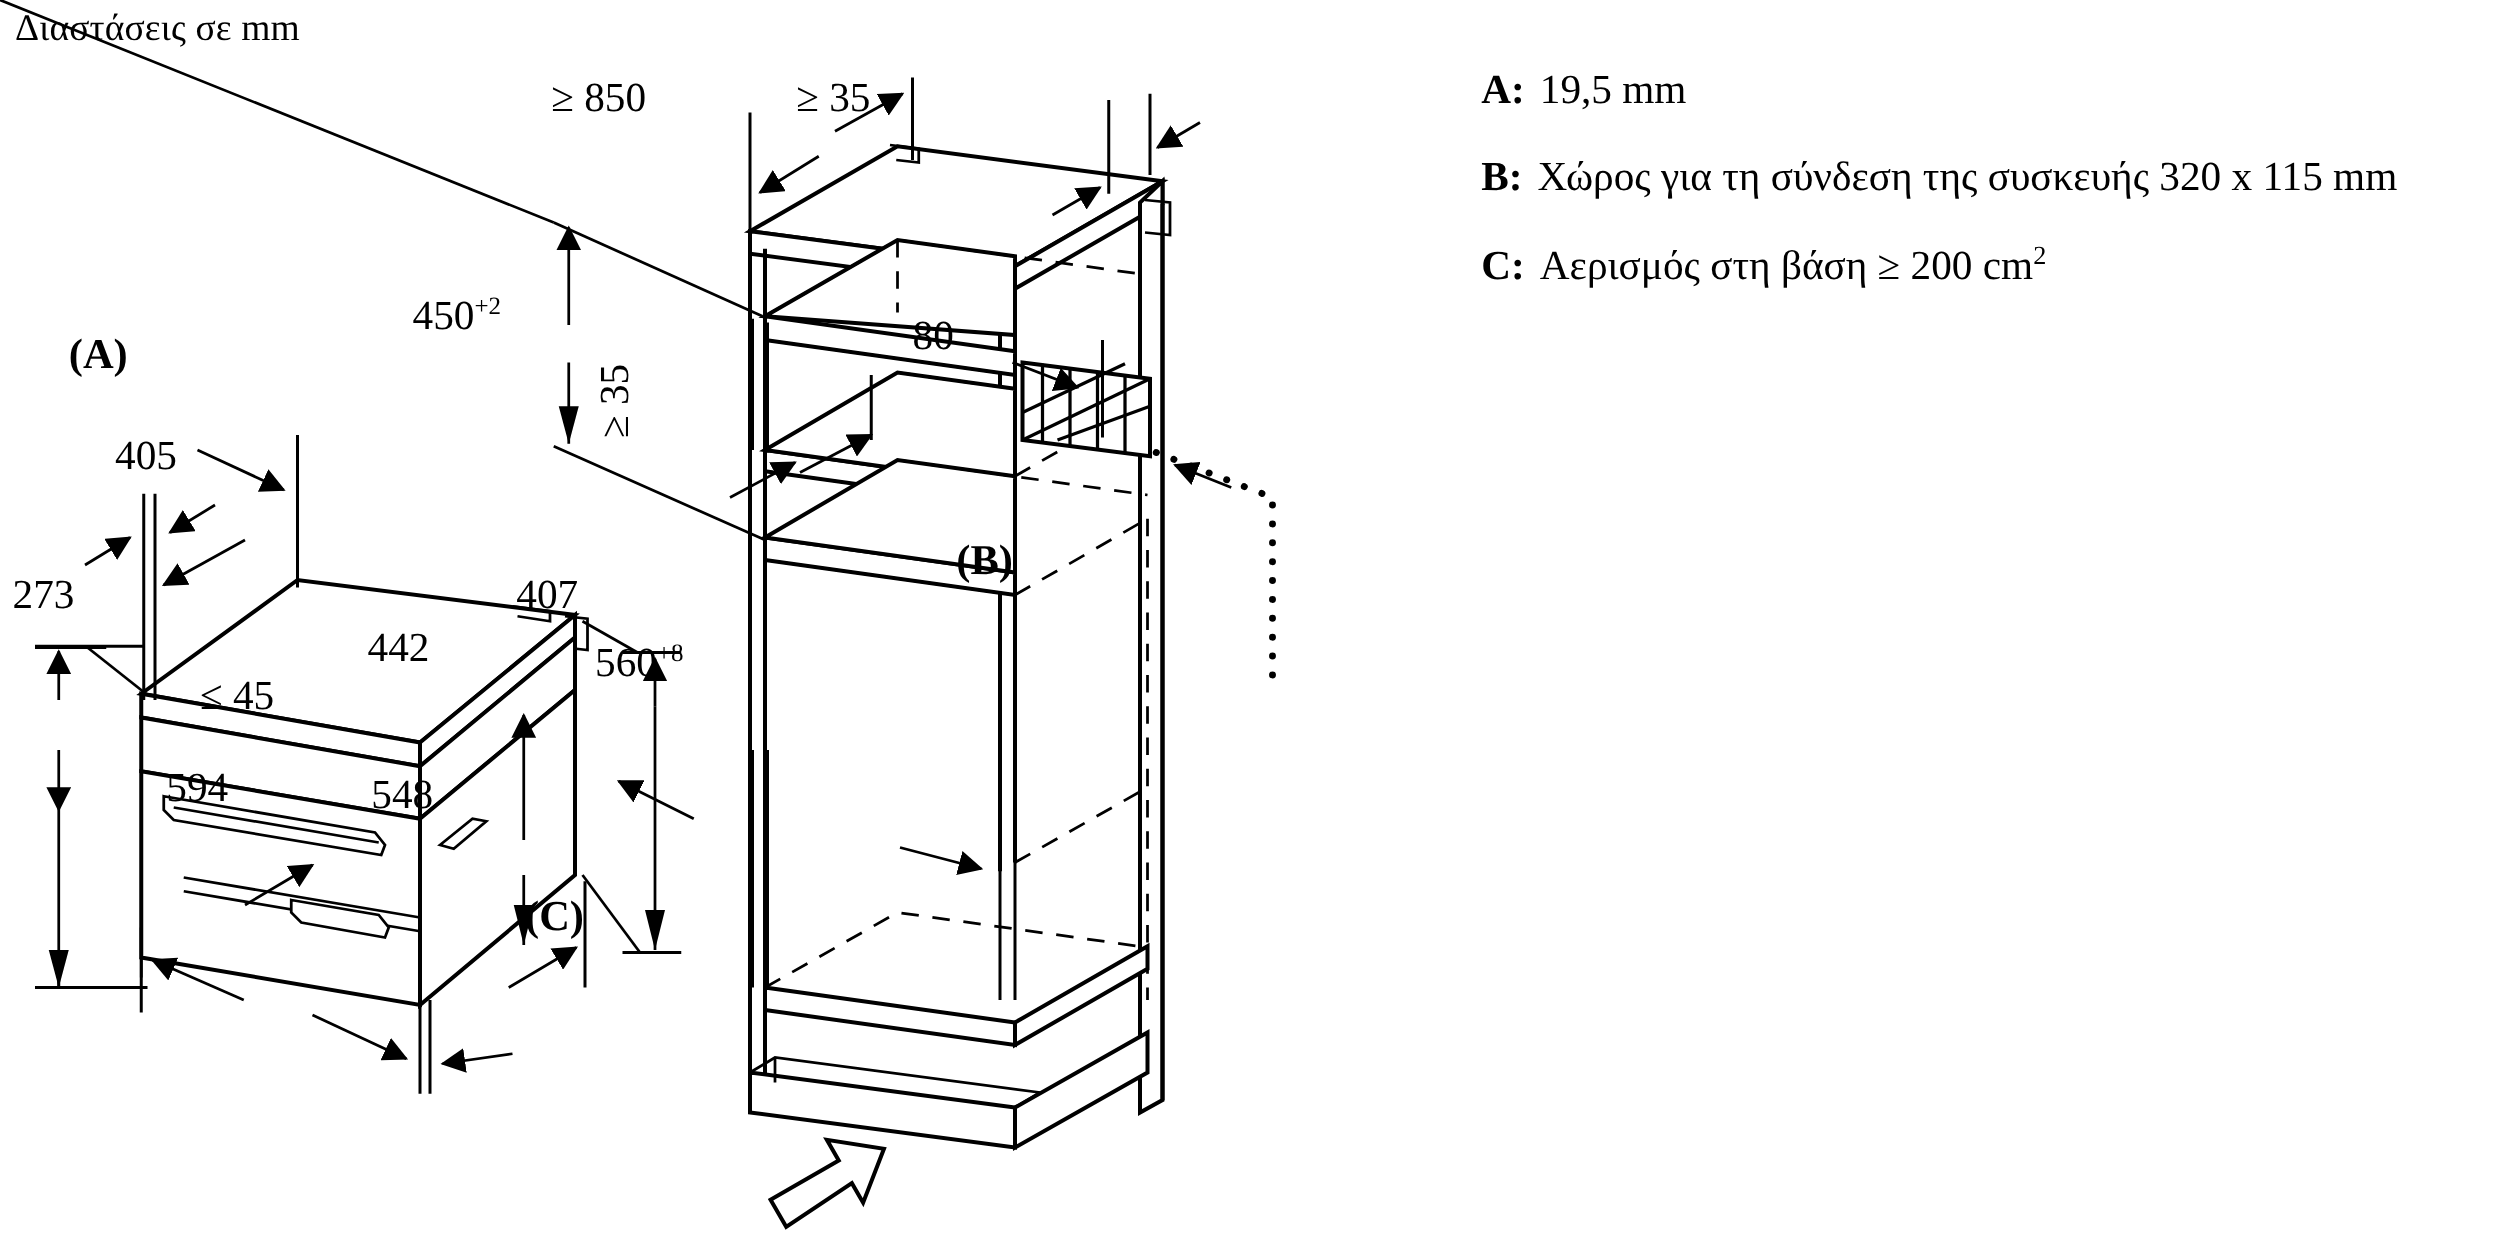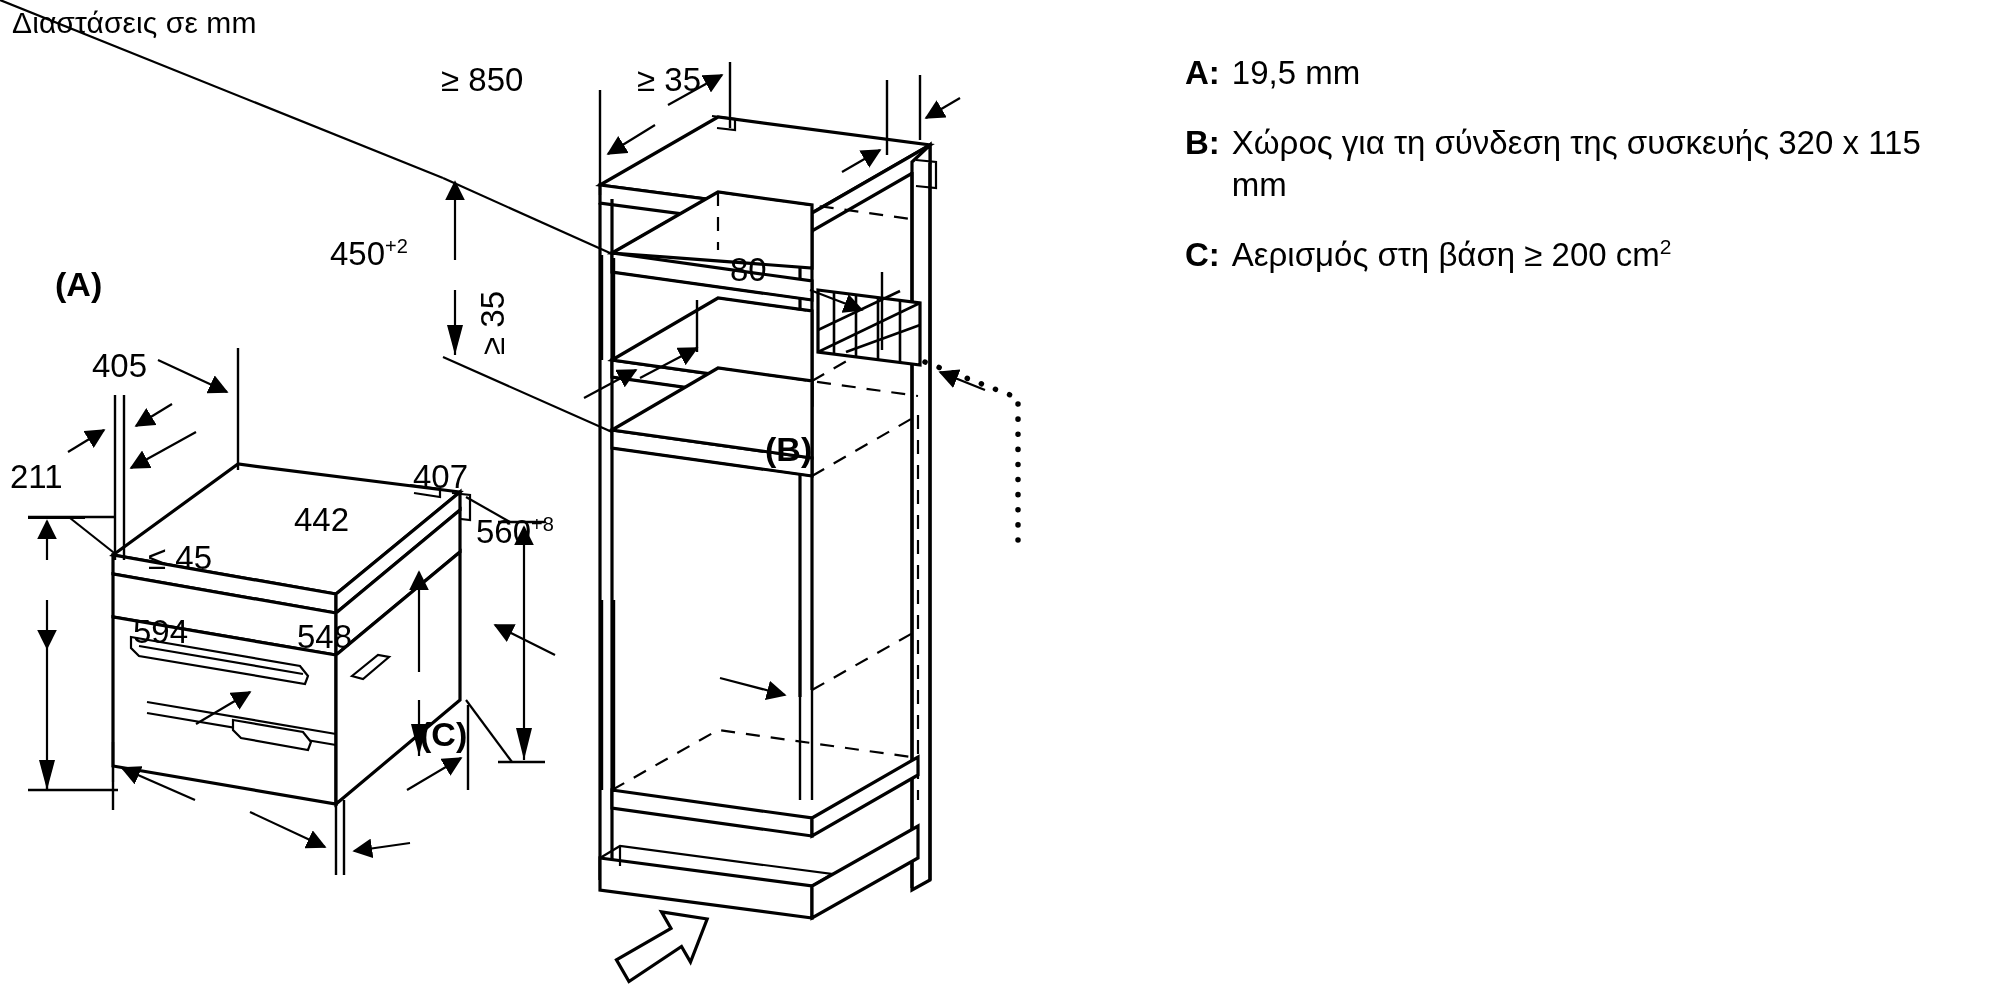--- a/index.html
+++ b/index.html
@@ -14,20 +14,21 @@
     color: #000000;
     overflow: hidden;
     position: relative;
   }
   #stage {
     position: absolute;
     left: 0;
     top: 0;
     width: 2000px;
     height: 764px;
+    font-family: Liberation Serif, serif;
   }
   svg#drawing {
     position: absolute;
     left: 0;
     top: 0;
     width: 2000px;
     height: 1000px;
   }
   .ln { stroke: #000; fill: none; stroke-width: 3.2; stroke-linejoin: miter; stroke-linecap: butt; }
   .ln-thin { stroke: #000; fill: none; stroke-width: 2.2; }
@@ -322,27 +323,27 @@
     <g>
       <path class="ln fillw" d="M613,952 L613,927 L676,927 L676,908 L712,937 L676,966 L676,948 Z" transform="rotate(-30 676 937)"></path>
     </g>
 
   </svg>
 
   <div class="callout" style="left:55px; top:265px;">(A)</div>
 
   <div class="dim" style="left:92px; top:349px;">405</div>
 
-  <div class="dim" style="left:10px; top:460px;">211</div>
+  <div class="dim" style="left:10px; top:460px;">273</div>
 
   <div class="dim" style="left:381px; top:460px;margin-left:32px;">407</div>
 
   <div class="dim" style="left:294px; top:503px;">442</div>
 
-  <div class="dim" style="left:148px; top:541px;">≤ 45</div>
+  <div class="dim" style="left:160px; top:541px;">≤ 45</div>
 
   <div class="dim" style="left:133px; top:615px;">594</div>
 
   <div class="dim" style="left:297px; top:620px;">548</div>
 
   <div class="dim" style="left:441px; top:63px;">≥ 850</div>
 
   <div class="dim" style="left:637px; top:63px;">≥ 35</div>
 
   <div class="dim" style="left:330px; top:237px;">

